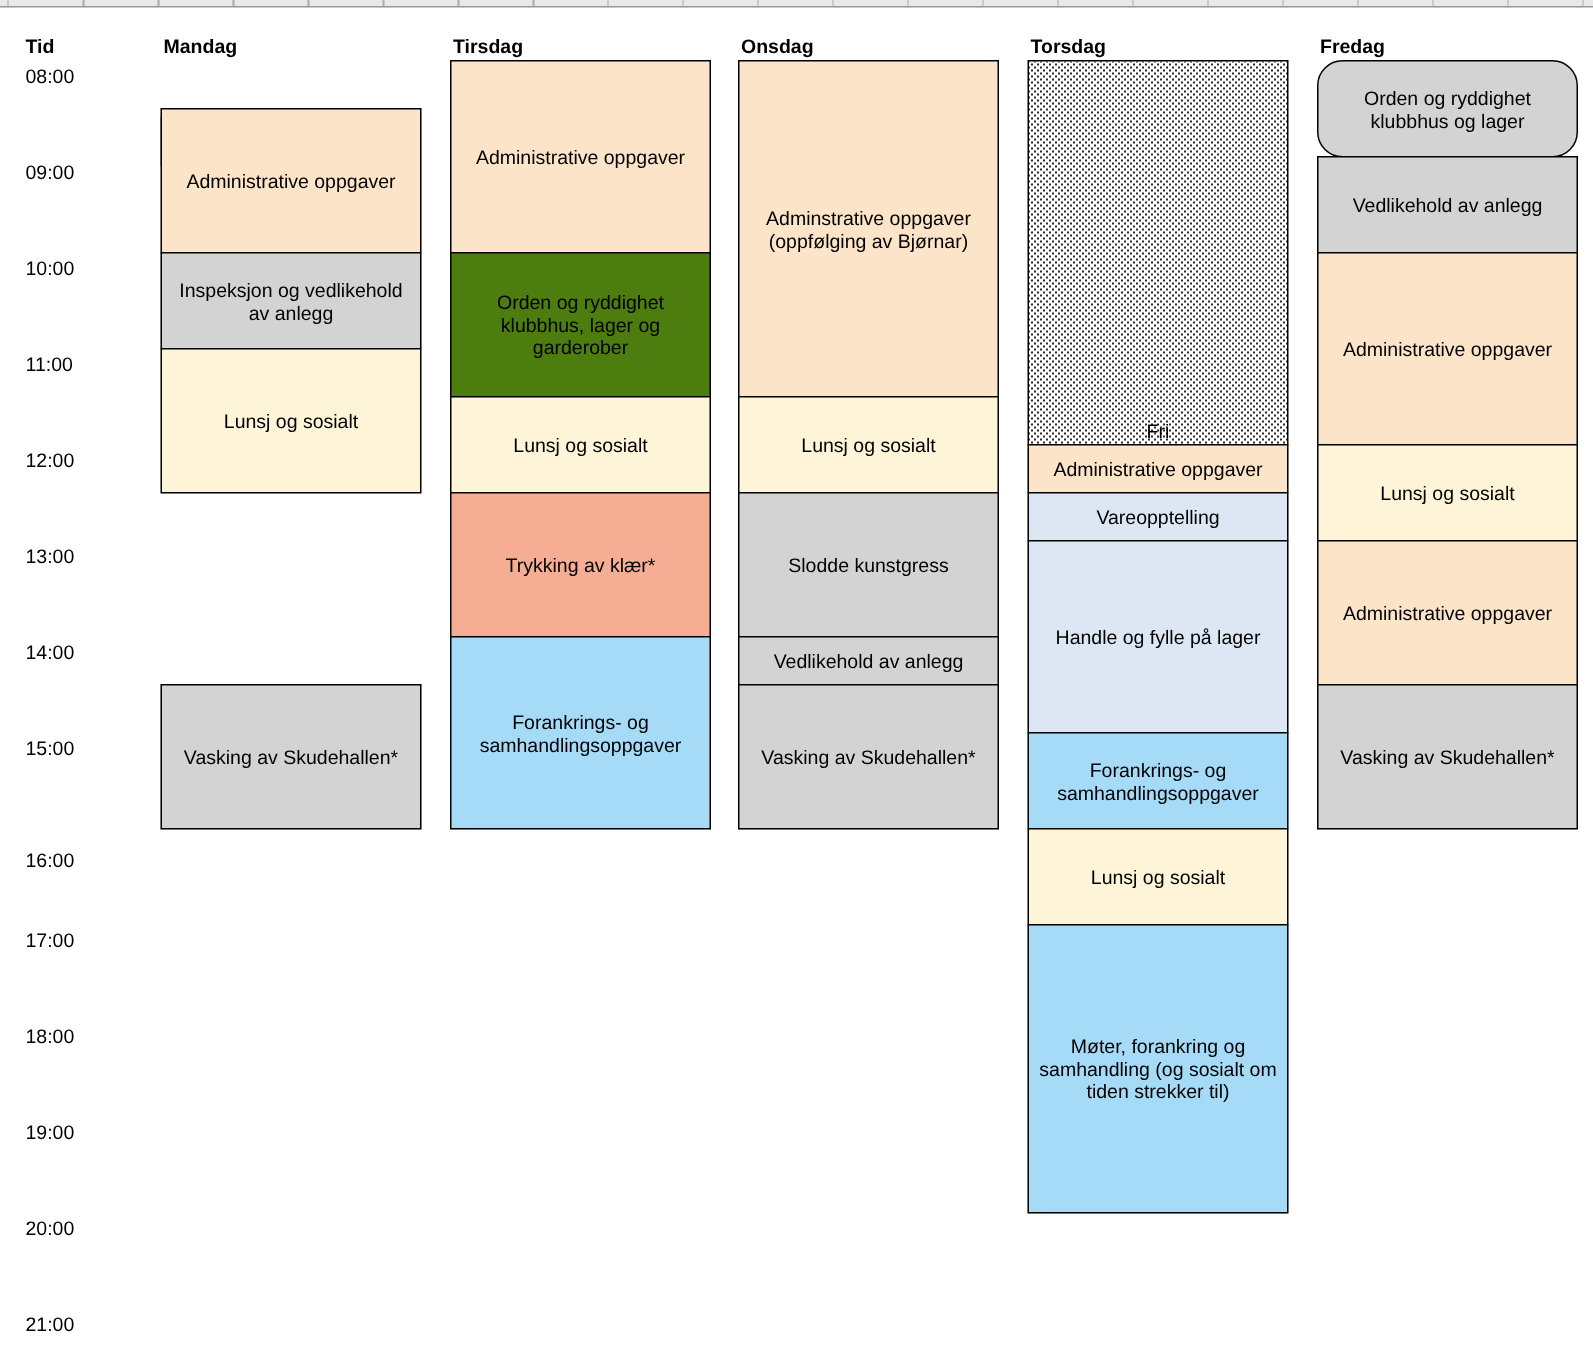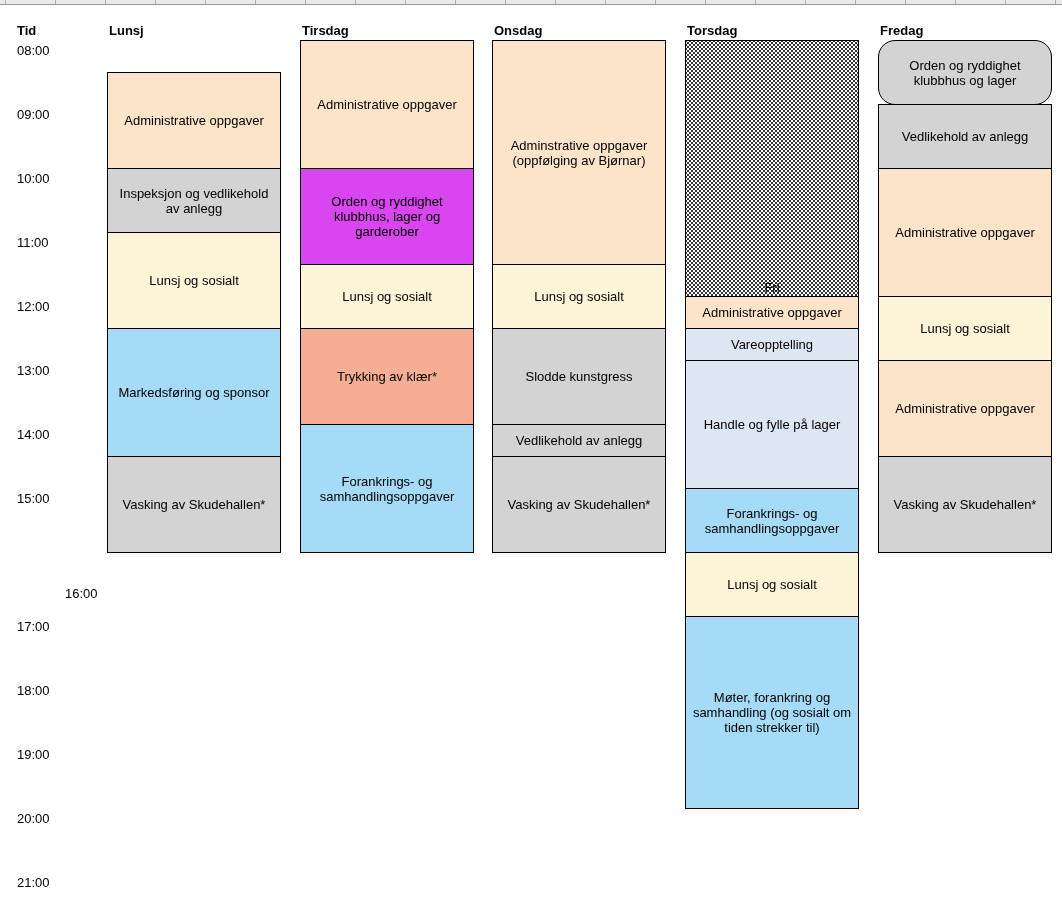--- a/index.html
+++ b/index.html
@@ -63,50 +63,47 @@
   <div class="topstrip"></div>
   <div class="timecolhdr" style="left:17px;">Tid</div>
 <div class="timelabel" style="top: 43px;">08:00</div>
     <div class="timelabel" style="top: 107px;">09:00</div>
     <div class="timelabel" style="top: 171px;">10:00</div>
     <div class="timelabel" style="top: 235px;">11:00</div>
     <div class="timelabel" style="top: 299px;">12:00</div>
     <div class="timelabel" style="top: 363px;">13:00</div>
     <div class="timelabel" style="top: 427px;">14:00</div>
     <div class="timelabel" style="top: 491px;">15:00</div>
-    <div class="timelabel" style="top: 586px; margin-left: 48px;">16:00</div>
+    <div class="timelabel" style="top: 566px;">16:00</div>
     <div class="timelabel" style="top: 619px;">17:00</div>
     <div class="timelabel" style="top: 683px;">18:00</div>
     <div class="timelabel" style="top: 747px;">19:00</div>
     <div class="timelabel" style="top: 811px;">20:00</div>
     <div class="timelabel" style="top: 875px;">21:00</div>
-    <div class="colheader" style="left: 109px;">Lunsj</div>
+    <div class="colheader" style="left: 109px;">Mandag</div>
     <div class="event" style="background: rgb(211, 211, 211); left: 107px; width: 168px; top: 40px; height: 33px; margin-top: 38px;">
       <span>Orden og ryddighet klubbhus</span>
     </div>
     <div class="event" style="background: rgb(252, 228, 200); left: 107px; width: 174px; top: 72px; height: 97px;">
       <span>Administrative oppgaver</span>
     </div>
     <div class="event" style="background: rgb(211, 211, 211); left: 107px; width: 174px; top: 168px; height: 65px;">
       <span>Inspeksjon og vedlikehold av anlegg</span>
     </div>
     <div class="event" style="background: rgb(254, 245, 217); left: 107px; width: 174px; top: 232px; height: 97px;">
       <span>Lunsj og sosialt</span>
     </div>
-    <div class="event" style="background: rgb(166, 219, 247); left: 107px; width: 174px; top: 328px; height: 129px;">
-      <span>Markedsføring og sponsor</span>
-    </div>
     <div class="event" style="background: rgb(211, 211, 211); left: 107px; width: 174px; top: 456px; height: 97px;">
       <span>Vasking av Skudehallen*</span>
     </div>
     <div class="colheader" style="left: 302px;">Tirsdag</div>
     <div class="event" style="background: rgb(252, 228, 200); left: 300px; width: 174px; top: 40px; height: 129px;">
       <span>Administrative oppgaver</span>
     </div>
-    <div class="event" style="background: #d946ef; left: 300px; width: 174px; top: 168px; height: 97px; align-items: center;">
+    <div class="event" style="background: #4d7c0f; left: 300px; width: 174px; top: 168px; height: 97px; align-items: center;">
       <span>Orden og ryddighet klubbhus, lager og garderober</span>
     </div>
     <div class="event" style="background: rgb(254, 245, 217); left: 300px; width: 174px; top: 264px; height: 65px;">
       <span>Lunsj og sosialt</span>
     </div>
     <div class="event" style="background: rgb(245, 174, 148); left: 300px; width: 174px; top: 328px; height: 97px;">
       <span>Trykking av klær*</span>
     </div>
     <div class="event" style="background: rgb(166, 219, 247); left: 300px; width: 174px; top: 424px; height: 129px;">
       <span>Forankrings- og samhandlingsoppgaver</span>

